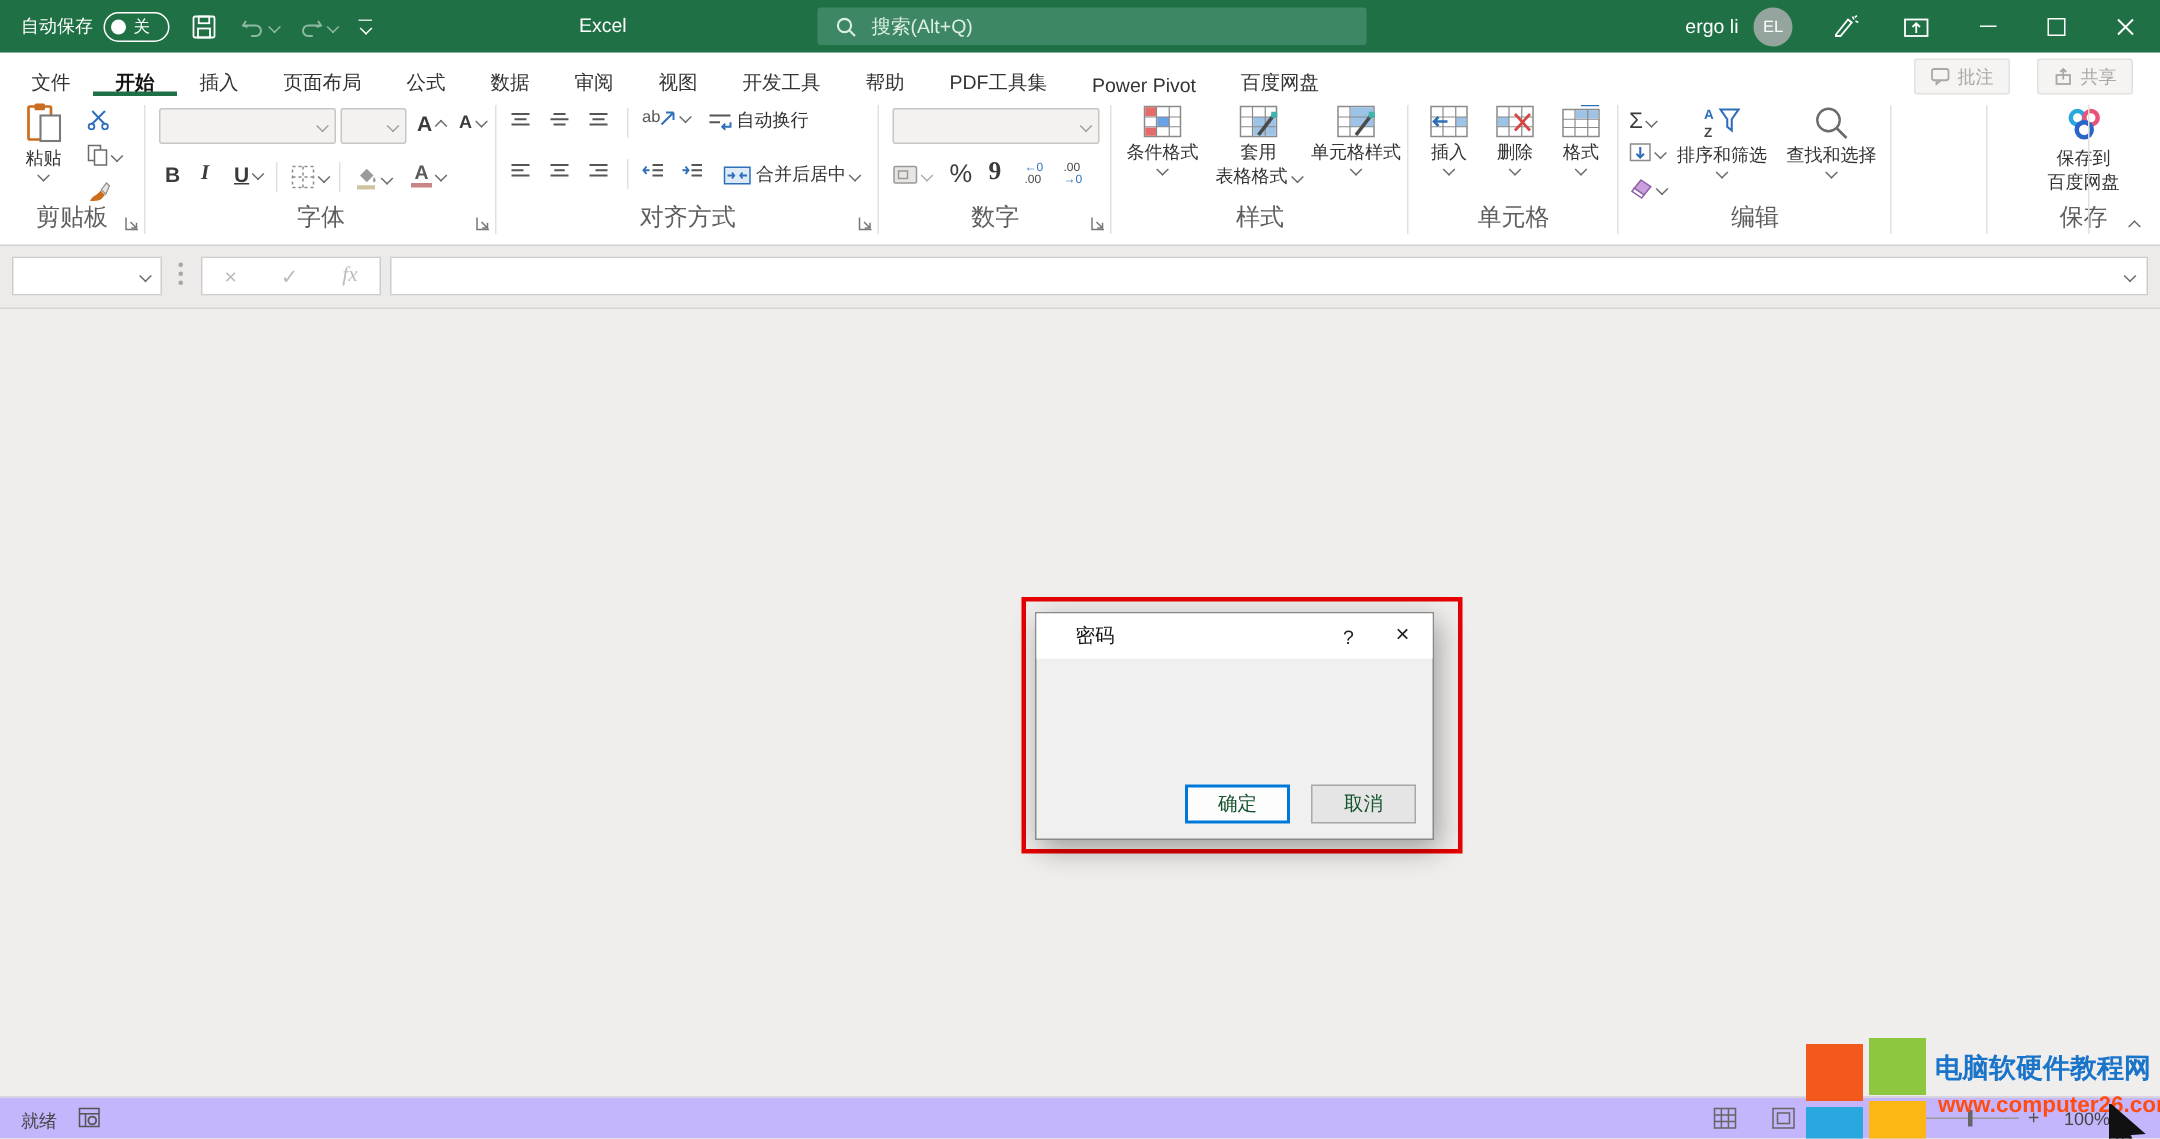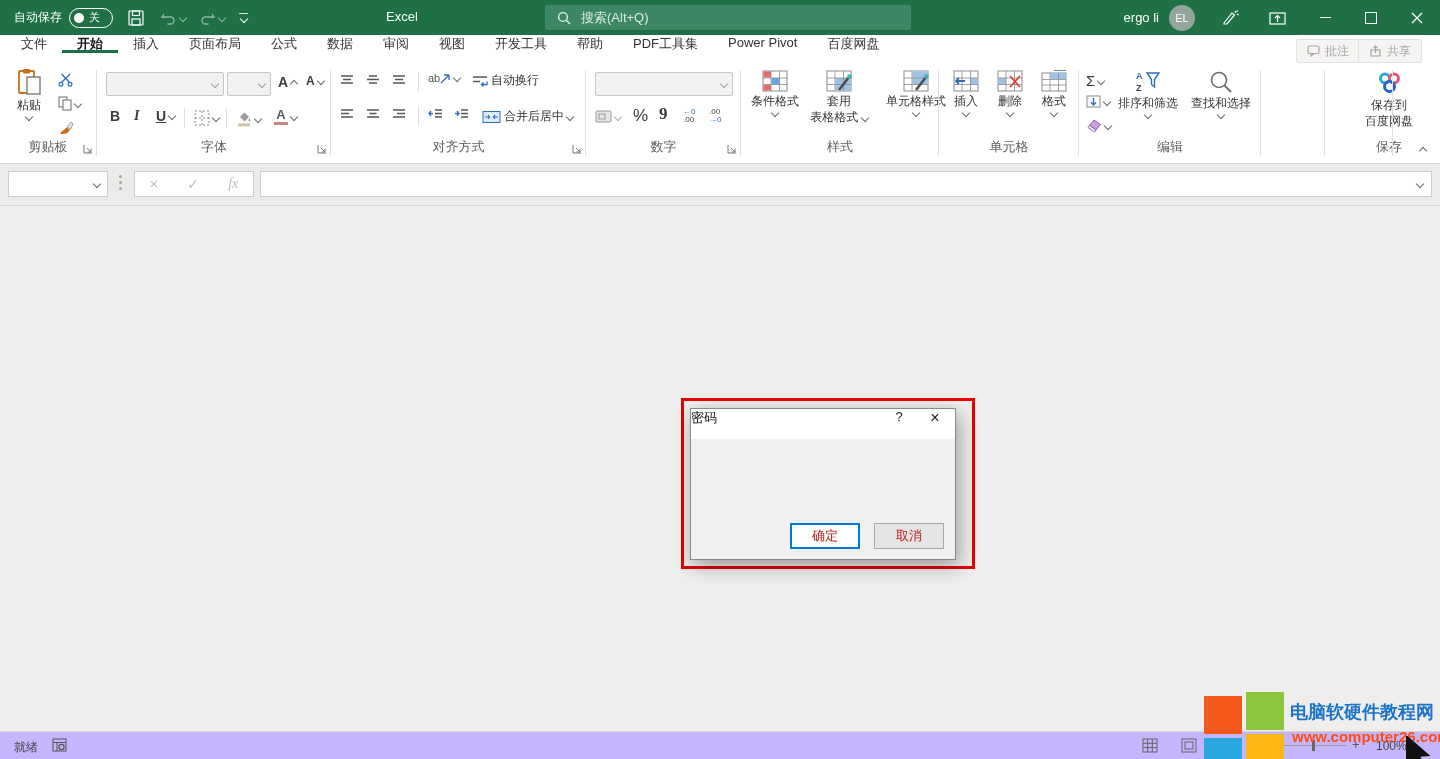--- a/index.html
+++ b/index.html
@@ -17,30 +17,30 @@
   .dim{opacity:.5}
   #apptitle{position:absolute;left:386px;top:9px;font-size:13px}
   #searchbox{position:absolute;left:545px;top:5px;width:366px;height:25px;background:#3d8765;
              border-radius:2px;display:flex;align-items:center;color:#ddeee5;font-size:13px}
   #tb-right{position:absolute;right:0;top:0;height:35px;display:flex;align-items:center;font-size:13px}
   .winbtn{width:46px;height:35px;display:flex;align-items:center;justify-content:center}
   #avatar{width:26px;height:26px;border-radius:50%;background:#93a59c;color:#fff;font-size:11px;
           display:flex;align-items:center;justify-content:center;margin:0 26px 0 10px}
   
   #tabrow{position:absolute;top:35px;left:0;right:0;height:29px;background:#fff;display:flex;
-          align-items:flex-start;padding-left:6px;font-size:13px;color:#333}
+          align-items:flex-end;padding-left:6px;font-size:13px;color:#333}
   .tab{padding:0 15px;display:flex;align-items:center}
   .tab.active{font-weight:bold;color:#141414;box-shadow:inset 0 -3px 0 #1f7145}
   .tact{position:absolute;top:4px;height:22px;border:1px solid #e3e1df;background:#f5f4f3;color:#aaa8a6;
         font-size:12px;display:flex;align-items:center;gap:5px;padding:0 10px;border-radius:2px}
   
   #ribbon{position:absolute;top:64px;left:0;right:0;height:99px;background:#fff;
           border-bottom:1px solid #d4d2d0;font-size:12px;color:#333}
   .grp{position:absolute;top:0;height:98px}
-  .grpl{position:absolute;bottom:6px;left:0;width:100%;text-align:center;font-size:13px;color:#605e5c}
+  .grpl{position:absolute;bottom:6px;left:0;width:100%;text-align:center;font-size:16px;color:#605e5c}
   .vsep{position:absolute;top:6px;height:86px;width:1px;background:#e3e1df}
   .cv{display:inline-block;width:5px;height:5px;border-right:1.3px solid #6b6b6b;
       border-bottom:1.3px solid #6b6b6b;transform:rotate(45deg);vertical-align:middle}
   .bb{position:absolute;display:flex;flex-direction:column;align-items:center;gap:2px;
       font-size:12px;color:#333;line-height:14px;text-align:center}
   .combo{position:absolute;height:22px;background:#f3f2f1;border:1px solid #c8c6c4;border-radius:2px}
   .combo .cv{position:absolute;right:5px;top:8px;opacity:.6}
   .mini{position:absolute;display:flex;align-items:center;gap:3px}
   .glyph{font-weight:bold;font-size:14px;color:#3b3b3b}
   .lnch{position:absolute;bottom:8px;right:3px}
@@ -50,31 +50,31 @@
   .whitebox{position:absolute;top:7px;height:26px;background:#fff;border:1px solid #d0cecc;box-sizing:border-box}
   .fxg{color:#bdbbb9;font-size:14px}
   
   #canvas{position:absolute;top:206px;left:0;right:0;bottom:27px;background:#f0eeec}
   #statusbar{position:absolute;left:0;right:0;bottom:0;height:27px;background:#c4b5fd;
              border-top:1px solid #d8d6d4;font-size:12px;color:#444;z-index:2}
   
   #redbox{position:absolute;left:681px;top:398px;width:288px;height:165px;border:3px solid #e60000;z-index:5}
   #dlg{position:absolute;left:690px;top:408px;width:264px;height:150px;background:#f0f0f0;
        border:1px solid #8a8a8a;box-shadow:3px 6px 18px rgba(0,0,0,.35);z-index:6;font-size:13px;color:#111}
-  #dlg-tb{height:30px;background:#fff;display:flex;padding-left:0}
+  #dlg-tb{height:30px;background:#fff;display:flex;align-items:center;padding-left:26px}
   #dlg-help{margin-left:auto;width:32px;text-align:center;color:#222}
   #dlg-close{width:40px;text-align:center;font-size:16px;color:#222}
   #dlg-msg{margin:12px 8px 0}
   #dlg-row{position:absolute;left:8px;top:74px;display:flex;align-items:center}
   #pwlabel{width:52px}
   #pwfield{width:192px;height:22px;background:#cfe9d0;border:1px solid #8f8f8f;
            display:flex;align-items:center;padding-left:4px;font-size:12px;letter-spacing:1px}
   #caret{width:1px;height:14px;background:#000;margin-left:1px}
   #dlg-btns{position:absolute;top:114px;left:99px;display:flex;gap:14px}
-  #dlg-btns button{width:70px;height:26px;font-size:13px;font-family:Liberation Mono, monospace;color:#b91c1c}
+  #dlg-btns button{width:70px;height:26px;font-size:13px;font-family:Liberation Mono, monospace;color:#14532d}
   #okbtn{background:#fdfdfd;border:2px solid #0078d7}
   #cancelbtn{background:#e5e5e5;border:1px solid #a9a9a9}
   
   #wm{position:absolute;left:1204px;top:692px;z-index:7;pointer-events:none}
   #wm .sq{position:absolute;width:38px;height:38px}
   #wm-name{position:absolute;left:86px;top:8px;font-size:18px;font-weight:bold;color:#1a74c9;white-space:nowrap}
   #wm-url{position:absolute;left:88px;top:36px;font-size:15px;font-weight:bold;color:#ff4d12;white-space:nowrap}
   #cursor{position:absolute;left:1406px;top:736px;z-index:9}
 </style>
 </head>
@@ -159,21 +159,21 @@
   <span class="tab">页面布局</span>
   <span class="tab">公式</span>
   <span class="tab">数据</span>
   <span class="tab">审阅</span>
   <span class="tab">视图</span>
   <span class="tab">开发工具</span>
   <span class="tab">帮助</span>
   <span class="tab">PDF工具集</span>
   <span class="tab">Power Pivot</span>
   <span class="tab">百度网盘</span>
-  <span class="tact" style="right:80px">
+  <span class="tact" style="right:100px">
     <svg width="13" height="12" viewBox="0 0 13 12">
         <rect x="1" y="1" width="11" height="7.5" rx="1.5" fill="none" stroke="#aaa8a6" stroke-width="1.2"></rect>
         <path d="M4 8.5 L4 11 L7 8.5" fill="none" stroke="#aaa8a6" stroke-width="1.2"></path>
       </svg>
     <span>批注</span>
   </span>
   <span class="tact" style="right:18px">
     <svg width="13" height="12" viewBox="0 0 13 12">
         <rect x="2" y="5" width="9" height="6" fill="none" stroke="#aaa8a6" stroke-width="1.2"></rect>
         <path d="M6.5 8 V1 M4.5 3 L6.5 1 L8.5 3" fill="none" stroke="#aaa8a6" stroke-width="1.2"></path>
@@ -417,21 +417,21 @@
       <svg width="26" height="22" viewBox="0 0 26 22">
         <rect x="1" y="1" width="24" height="20" fill="#fff" stroke="#8a8a8a"></rect>
         <rect x="9.5" y="8" width="15" height="12.5" fill="#9dc3e6"></rect>
         <path d="M9 1 V21 M17.5 1 V21 M1 8 H25 M1 14.5 H25" stroke="#8a8a8a" stroke-width=".8"></path>
         <path d="M13 20 L23 7" stroke="#4a4a4a" stroke-width="2.4"></path>
           <rect x="21.5" y="4.5" width="4" height="4" fill="#3fb4ad"></rect>
       </svg>
       <span>套用</span>
       <span><span>表格格式</span> <i class="cv"></i></span>
     </div>
-    <div class="bb" style="left:142px;top:6px;width:64px">
+    <div class="bb" style="left:130px;top:6px;width:64px">
       <svg width="26" height="22" viewBox="0 0 26 22">
         <rect x="1" y="1" width="24" height="20" fill="#fff" stroke="#8a8a8a"></rect>
         <rect x="9.5" y="1.5" width="15" height="13" fill="#9dc3e6"></rect>
         <path d="M9 1 V21 M1 8 H25 M1 14.5 H25" stroke="#8a8a8a" stroke-width=".8"></path>
         <path d="M13 20 L23 7" stroke="#4a4a4a" stroke-width="2.4"></path>
           <rect x="21.5" y="4.5" width="4" height="4" fill="#3fb4ad"></rect>
       </svg>
       <span>单元格样式</span>
       <i class="cv"></i>
     </div>

